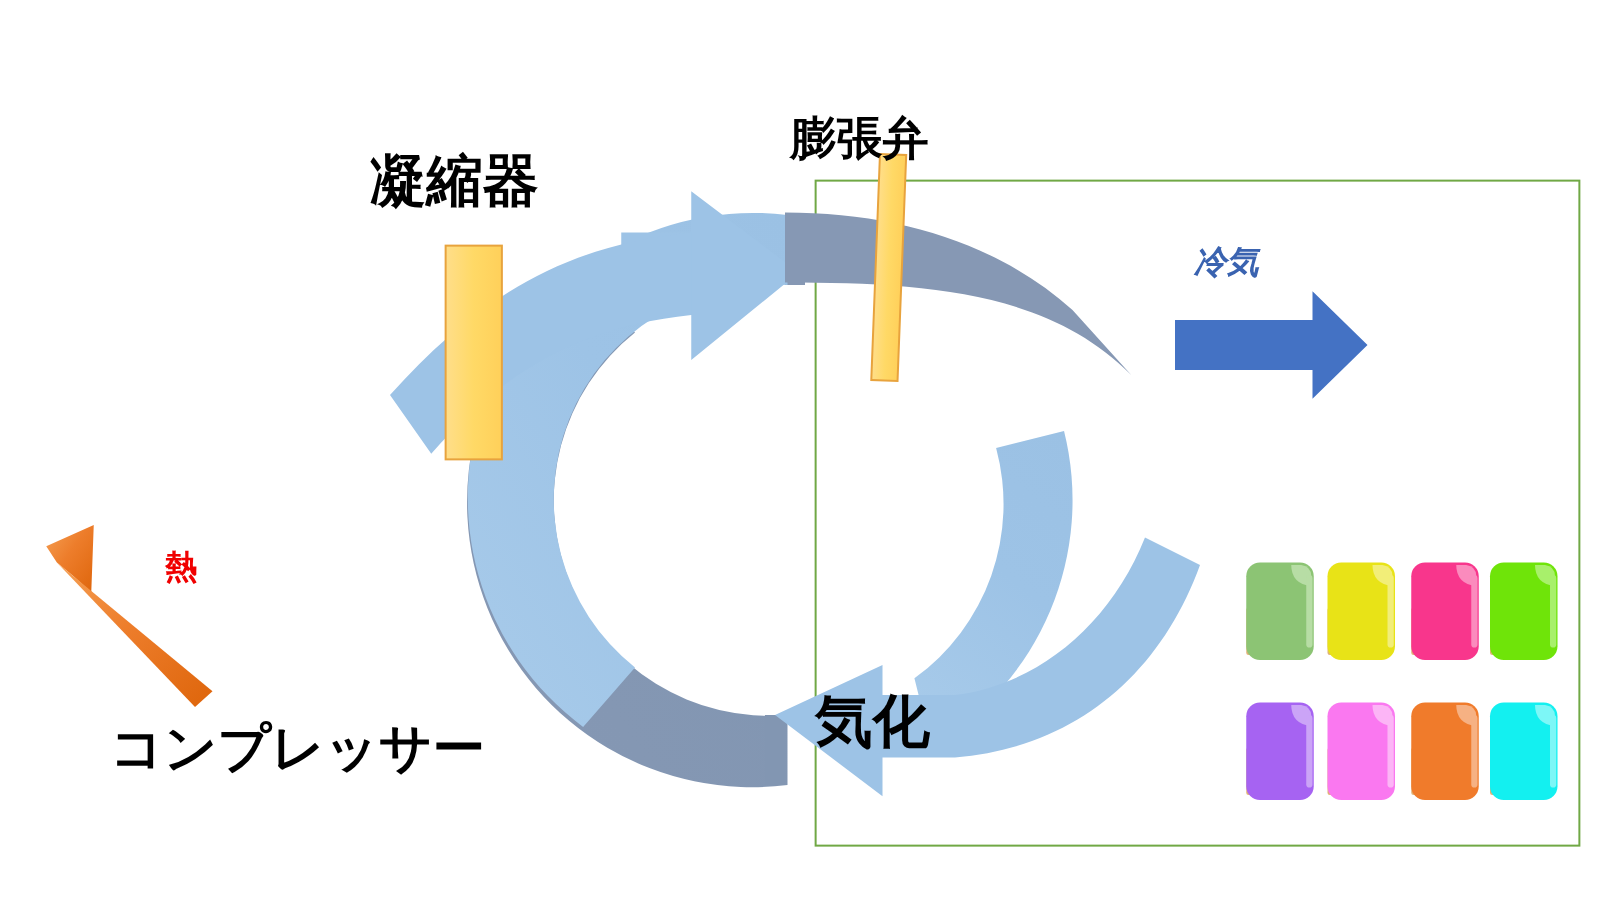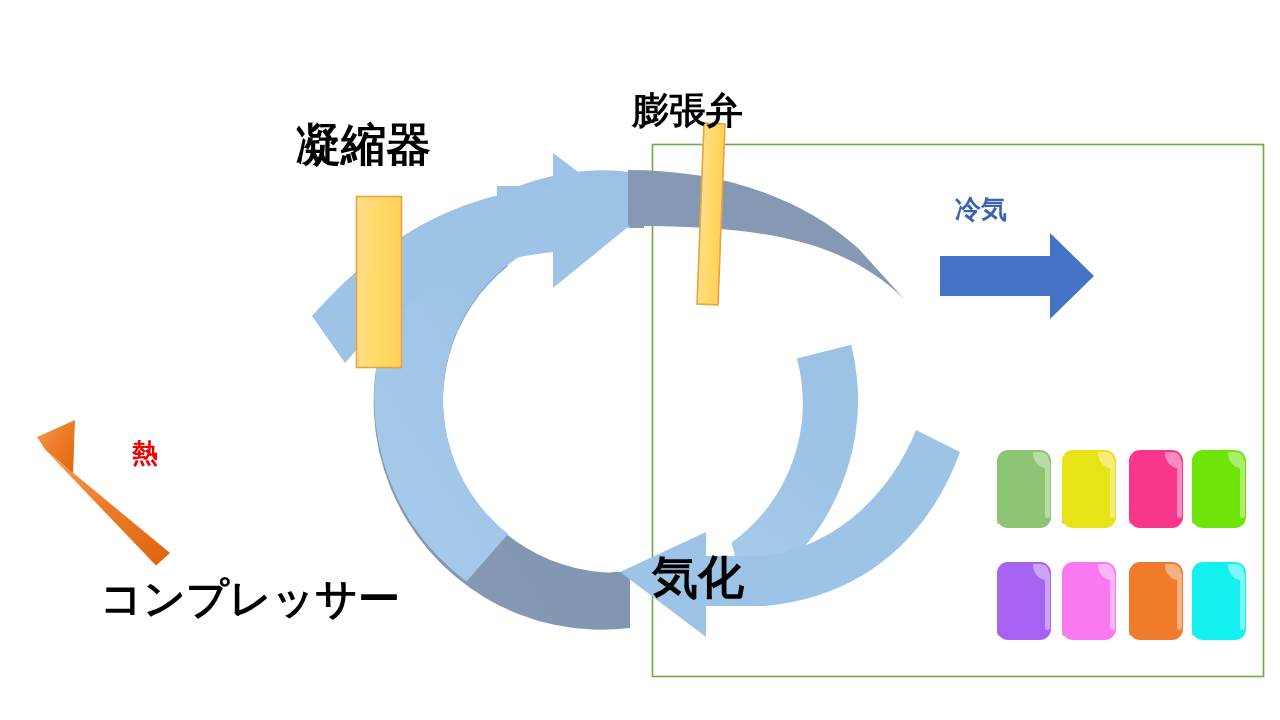--- a/index.html
+++ b/index.html
@@ -31,23 +31,23 @@
     font-weight: bold;
   }
   .lbl-black { color: #000000; }
 
   #label-condenser   { left: 296px; top: 122px; font-size: 45px; color:#000; }
   #label-expansion   { left: 632px; top: 56px;  font-size: 37px; color:#000;margin-top:36px; }
   #label-evaporator  { left: 934px; top: 353px; font-size: 45px; color:#000; }
   #label-freezer     { left: 958px; top: 83px;  font-size: 45px; color:#6FA84F; font-weight:normal; }
   #label-liquefy     { left: 461px; top: 193px; font-size: 46px; color:#000; }
   #label-vaporize    { left: 652px; top: 554px; font-size: 46px; color:#000;text-align:center; }
-  #label-coldair     { left: 955px; top: 196px; font-size: 26px; color:#3A63B0; }
+  #label-coldair     { left: 955px; top: 196px; font-size: 26px; color:#3A63B0;font-style:italic; }
   #label-heat        { left: 132px; top: 440px; font-size: 26px; color:#F00000; }
-  #label-compressor1 { left: 88px;  top: 578px; font-size: 42px; color:#000;margin-left:12px; }
+  #label-compressor1 { left: 88px;  top: 578px; font-size: 42px; color:#000; }
   #label-compressor2 { left: 140px; top: 632px; font-size: 42px; color:#000; }
 </style>
 </head>
 <body>
 
 <div id="stage">
 
   <svg class="layer" viewBox="0 0 1280 720">
     <defs>
       <linearGradient id="gradLightArc" x1="0" y1="1" x2="1" y2="0">

